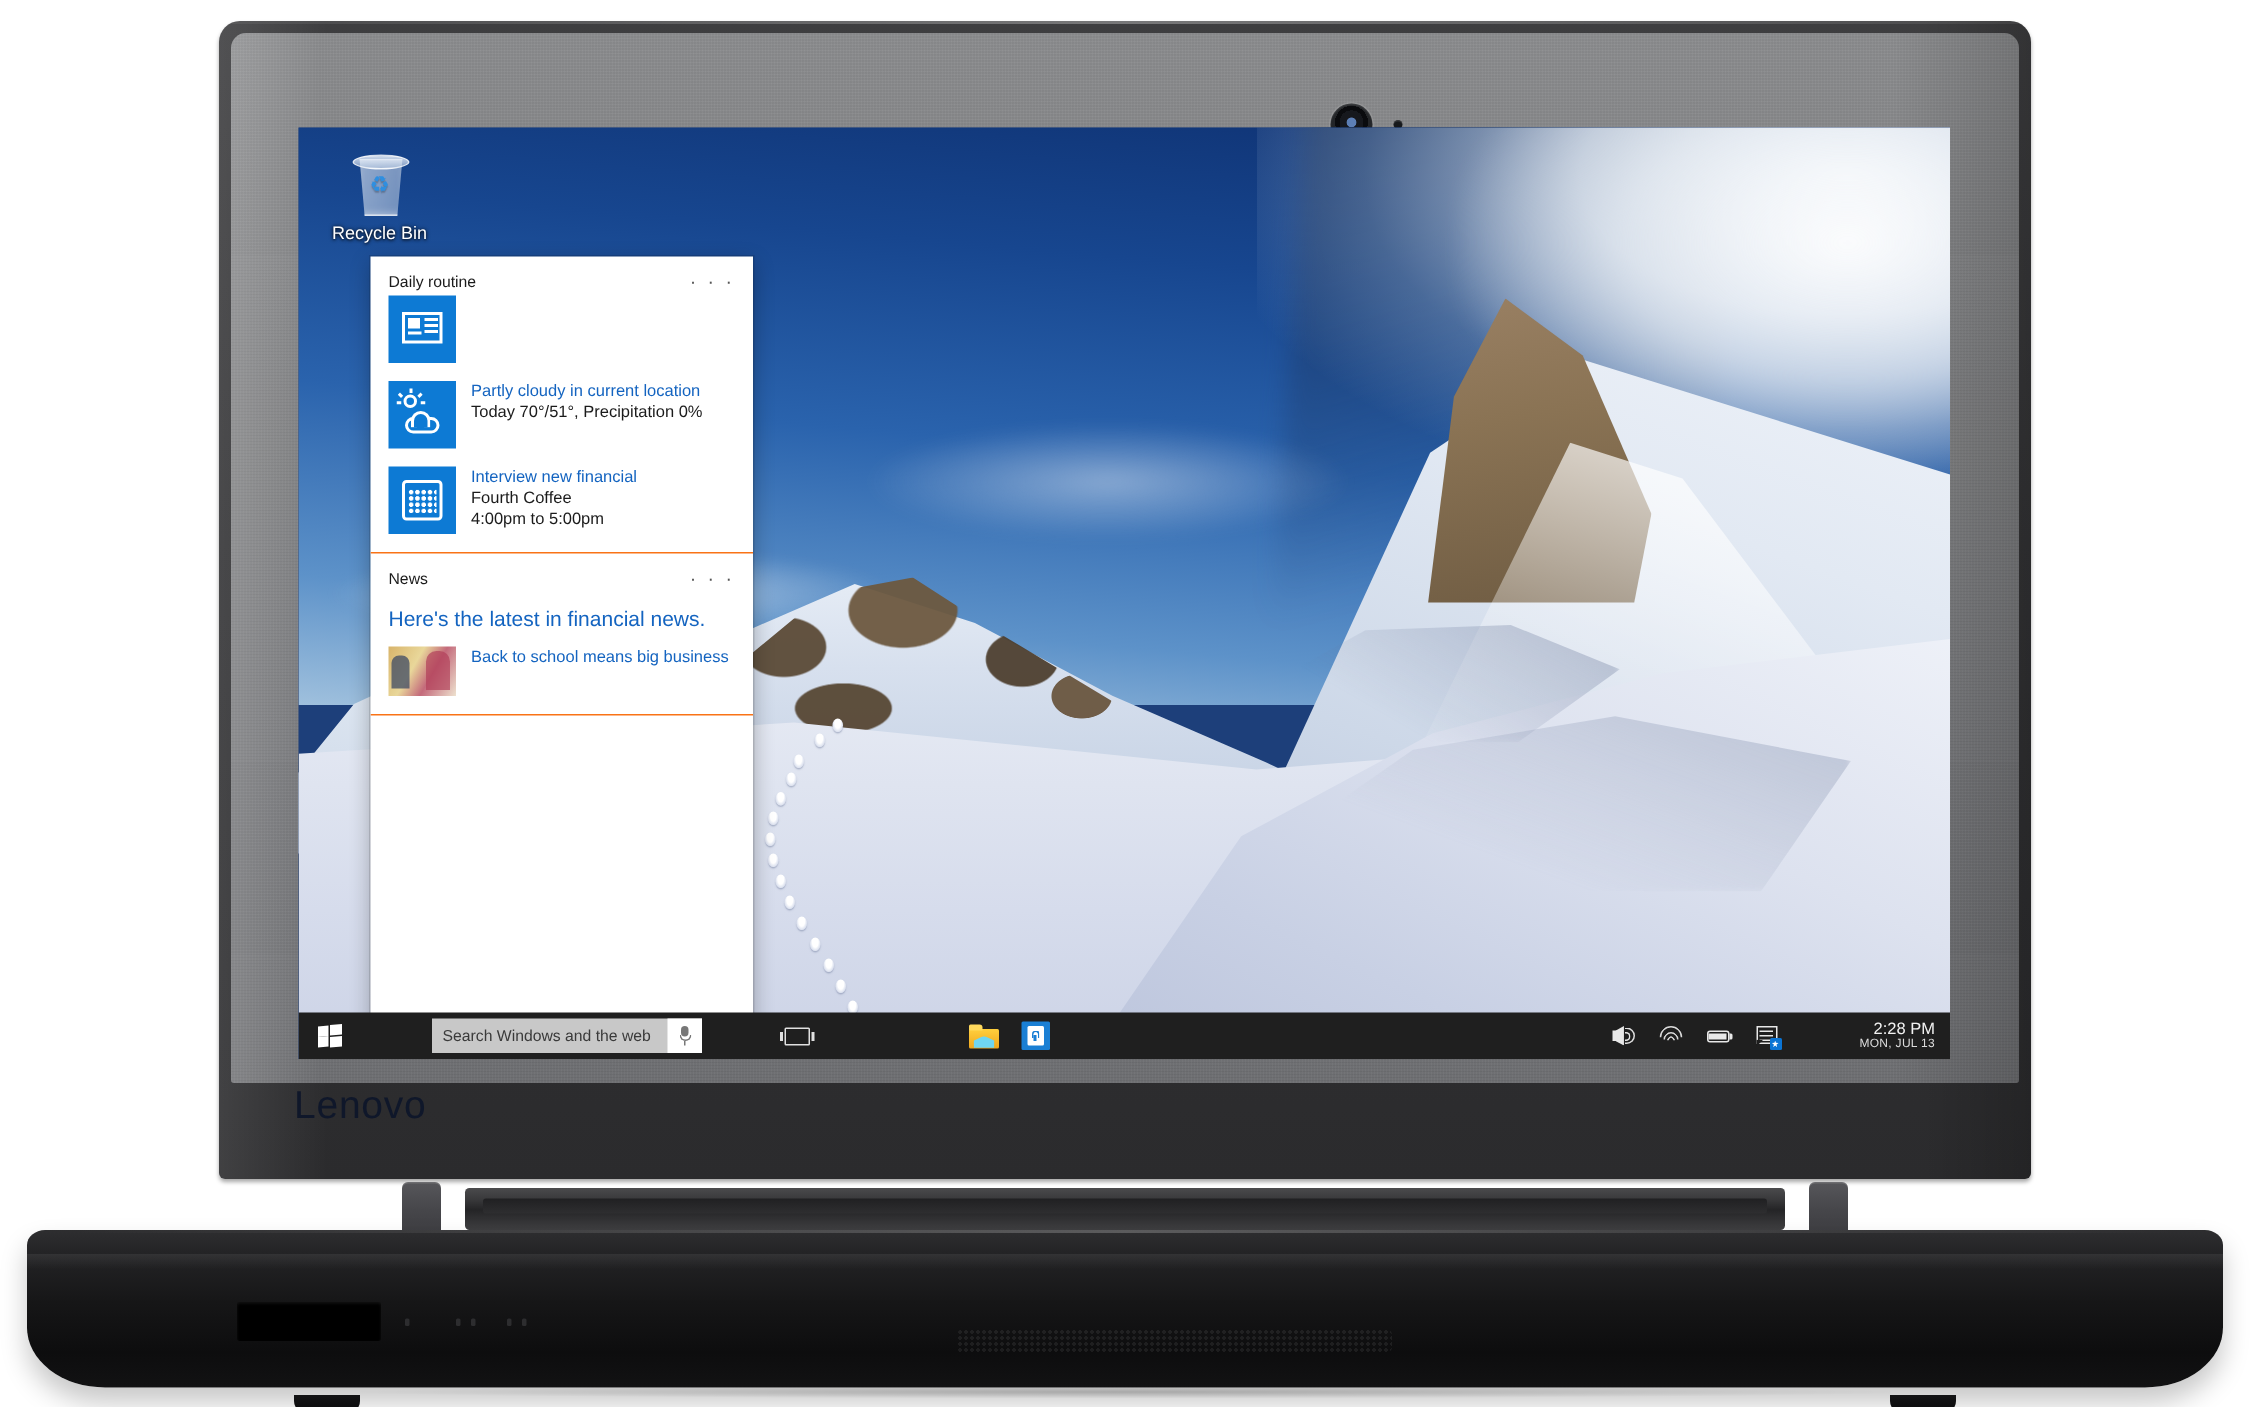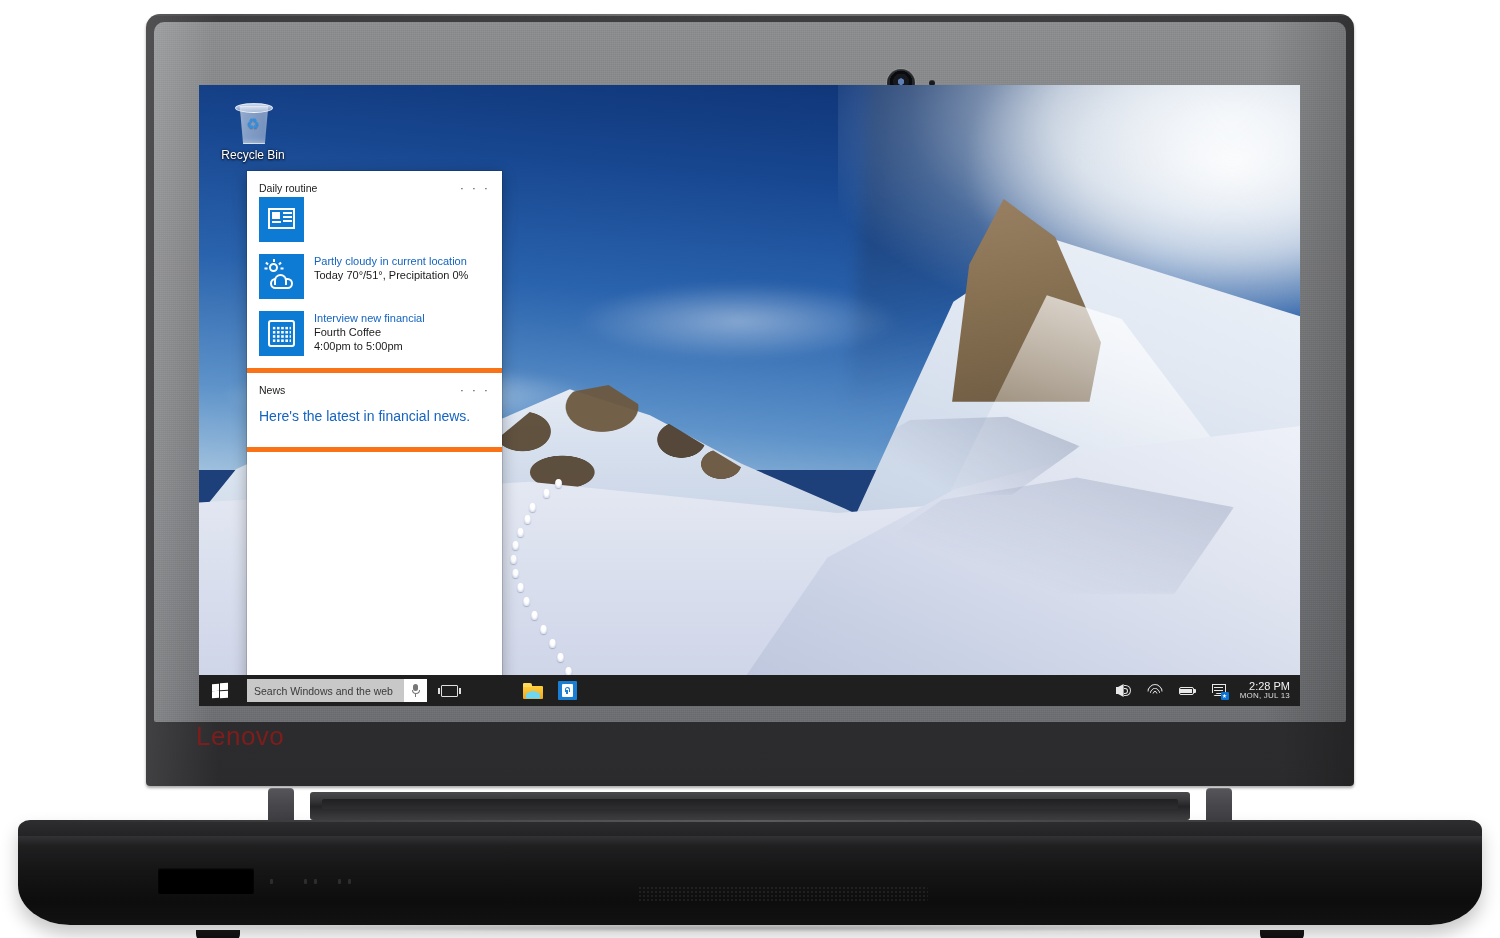--- a/index.html
+++ b/index.html
@@ -190,21 +190,21 @@
   .c-head{position:relative;height:118px;background:#fff;border-bottom:1px solid #e6e6e6;}
   .c-burger{position:absolute;left:13px;top:14px;width:19px;height:14px;cursor:pointer;}
   .c-burger span{display:block;height:2px;background:#1a1a1a;margin-bottom:4px;border-radius:1px;}
   .c-ring{
     position:absolute;left:50%;top:18px;margin-left:-16px;width:32px;height:32px;border-radius:50%;
     border:3px solid #0f76d6;box-sizing:border-box;
     box-shadow:0 0 9px 3px rgba(32,126,222,.38),inset 0 0 6px rgba(32,126,222,.22);
   }
   .c-greet{position:absolute;left:0;top:60px;width:100%;text-align:center;color:#1464c0;font-size:13.5px;line-height:19px;}
 
-  .c-card{border-bottom:5px solid #f97316;padding:8px 12px 12px 12px;}
+  .c-card{border-bottom:1px solid #f97316;padding:8px 12px 12px 12px;}
   .c-cardhead{display:flex;align-items:center;justify-content:space-between;height:18px;}
   .c-cardtitle{font-size:10.5px;color:#1b1b1b;}
   .c-dots{color:#555;font-size:13px;letter-spacing:2px;line-height:10px;cursor:pointer;}
   .c-lede{color:#1464c0;font-size:14px;line-height:18px;margin:8px 0 10px 0;}
   .c-row{display:flex;gap:10px;margin-bottom:12px;}
   .c-row:last-child{margin-bottom:0;}
   .c-tile{width:45px;height:45px;background:#0d7ad4;flex:0 0 45px;position:relative;}
   .c-rowtxt{flex:1;min-width:0;}
   .c-rowlink{color:#1464c0;font-size:11px;line-height:14px;}
   .c-rowsub{color:#1b1b1b;font-size:11px;line-height:14px;}
@@ -225,21 +225,21 @@
   .g-wx-cloud{position:absolute;left:9px;top:20px;width:27px;height:15px;}
   .g-wx-cloud b{position:absolute;display:block;border:2px solid #fff;box-sizing:border-box;background:#0d7ad4;}
   .g-cal{position:absolute;left:9px;top:9px;width:27px;height:27px;border:2px solid #fff;border-radius:3px;box-sizing:border-box;}
   .g-caldots{position:absolute;left:13px;top:15px;width:19px;height:16px;
     background-image:radial-gradient(#fff 48%,transparent 50%);
     background-size:4.2px 4.2px;}
 
   
   .taskbar{
     position:absolute;left:0;bottom:0;width:100%;height:31px;background:#1f1f1f;
-    display:flex;align-items:center;
+    display:flex;align-items:center;gap:41px;
   }
   .tb-start{width:42px;height:31px;display:flex;align-items:center;justify-content:center;cursor:pointer;}
   .tb-winlogo{position:relative;width:16px;height:16px;}
   .tb-winlogo i{position:absolute;background:#fff;display:block;}
   .tb-winlogo i:nth-child(1){left:0;top:1px;width:7px;height:6.5px;transform:skewY(-5deg);}
   .tb-winlogo i:nth-child(2){left:8px;top:0;width:8px;height:7.2px;transform:skewY(-5deg);}
   .tb-winlogo i:nth-child(3){left:0;top:8.6px;width:7px;height:6.5px;transform:skewY(-5deg);}
   .tb-winlogo i:nth-child(4){left:8px;top:8.4px;width:8px;height:7.2px;transform:skewY(-5deg);}
 
   .tb-search{
@@ -361,21 +361,21 @@
   }
   .foot-l{left:178px;}
   .foot-r{right:178px;}
   .shadow-floor{
     position:absolute;left:30px;top:922px;width:1440px;height:12px;border-radius:50%;
     background:radial-gradient(ellipse 50% 50% at 50% 50%,rgba(0,0,0,.20),rgba(0,0,0,0) 72%);
   }
 
   .lenovo{
     position:absolute;left:196px;top:721px;width:150px;height:30px;
-    font-size:26px;letter-spacing:.5px;color:#7f1d1d;
+    font-size:26px;letter-spacing:.5px;color:#0f172a;
     font-family:"Liberation Sans",sans-serif;
   }
 </style>
 </head>
 <body>
 
 <div id="stage">
 
   <div class="lid">
     <div class="lid-hi"></div>
@@ -481,20 +481,26 @@
           </div>
         </div>
       </div>
 
       <div class="c-card">
         <div class="c-cardhead">
           <div class="c-cardtitle">News</div>
           <div class="c-dots">· · ·</div>
         </div>
         <div class="c-lede">Here's the latest in financial news.</div>
+        <div class="c-row">
+          <div class="c-newsthumb"></div>
+          <div class="c-rowtxt">
+            <div class="c-rowlink">Back to school means big business</div>
+          </div>
+        </div>
       </div>
     </div>
 
     <div class="taskbar">
 
       <div class="tb-start">
         <div class="tb-winlogo">
           <i></i>
             <i></i>
             <i></i>

